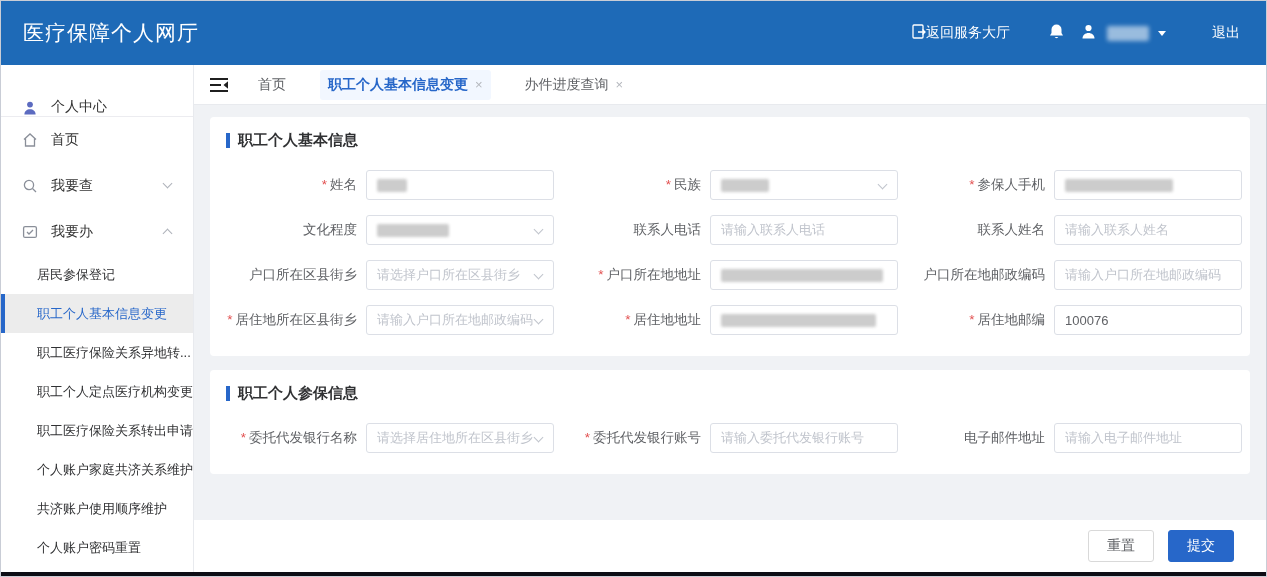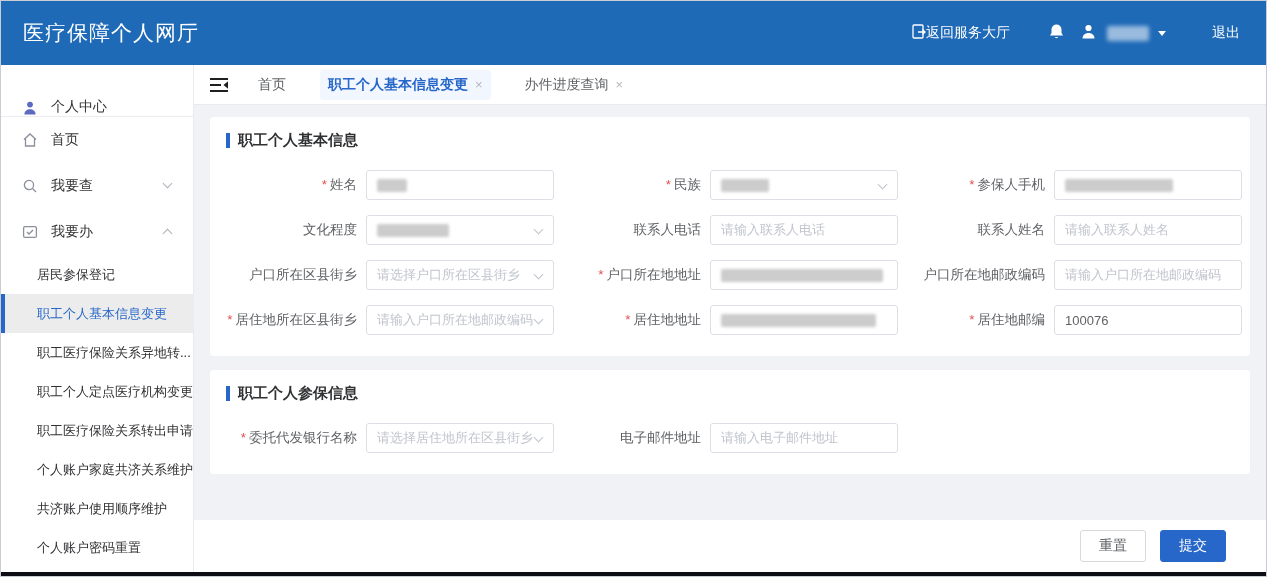--- a/index.html
+++ b/index.html
@@ -59,21 +59,21 @@
   .field-label { flex:0 0 140px; text-align:right; padding-right:9px; font-size:13.5px; color:#606266; white-space:nowrap; }
   .req { color:#e25050; margin-right:3px; }
   .field-box {
     flex:0 0 188px; height:30px; border:1px solid #dcdfe6; border-radius:3px; background:#fff;
     display:flex; align-items:center; padding:0 10px; position:relative; font-size:13px; color:#606266;
   }
   .placeholder { color:#c0c4cc; white-space:nowrap; overflow:hidden; }
   .redacted { display:inline-block; height:13px; border-radius:2px; background:#cccccc; filter:blur(1.6px); }
   .sel-arrow { position:absolute; right:11px; top:10px; width:7px; height:7px;
     border-right:1.4px solid #c0c4cc; border-bottom:1.4px solid #c0c4cc; transform:rotate(45deg); }
-  .footer-bar { background:#fff; margin:0 -16px; padding:10px 40px 14px 0; display:flex; justify-content:flex-end; gap:14px; margin-top:auto; }
+  .footer-bar { background:#fff; margin:0 -16px; padding:10px 32px 14px 0; display:flex; justify-content:flex-end; gap:14px; margin-top:auto; }
   .btn { height:32px; min-width:64px; padding:0 18px; border-radius:3px; font-size:14px; cursor:pointer;
     display:flex; align-items:center; justify-content:center; }
   .btn-reset { background:#fff; border:1px solid #d9d9d9; color:#606266; }
   .btn-submit { background:#2767c9; border:1px solid #2767c9; color:#fff; }
   .bottom-strip { position:absolute; left:0; right:0; bottom:0; height:4px; background:#0d0d15; z-index:5; }
 </style>
 </head>
 <body>
 
 <div id="screen">
@@ -278,20 +278,26 @@
         </div>
         <div class="fields">
             <div class="field">
               <div class="field-label"><span class="req">*</span>委托代发银行名称</div>
               <div class="field-box">
                 <span class="placeholder">请选择居住地所在区县街乡</span>
                 <span class="sel-arrow"></span>
               </div>
             </div>
             <div class="field">
+              <div class="field-label"><span class="req">*</span>委托代发银行账号</div>
+              <div class="field-box">
+                <span class="placeholder">请输入委托代发银行账号</span>
+              </div>
+            </div>
+            <div class="field">
               <div class="field-label">电子邮件地址</div>
               <div class="field-box">
                 <span class="placeholder">请输入电子邮件地址</span>
               </div>
             </div>
           </div>
       </div>
 
       <div class="footer-bar">
         <div class="btn btn-reset">重置</div>

